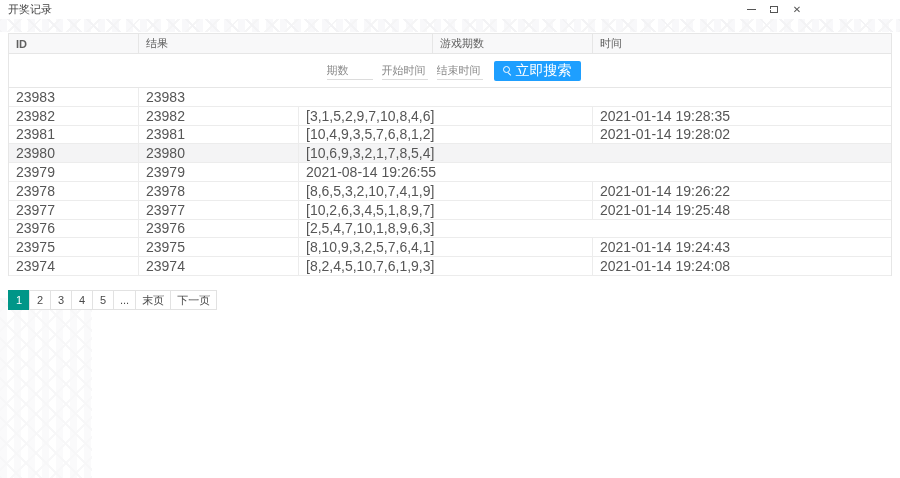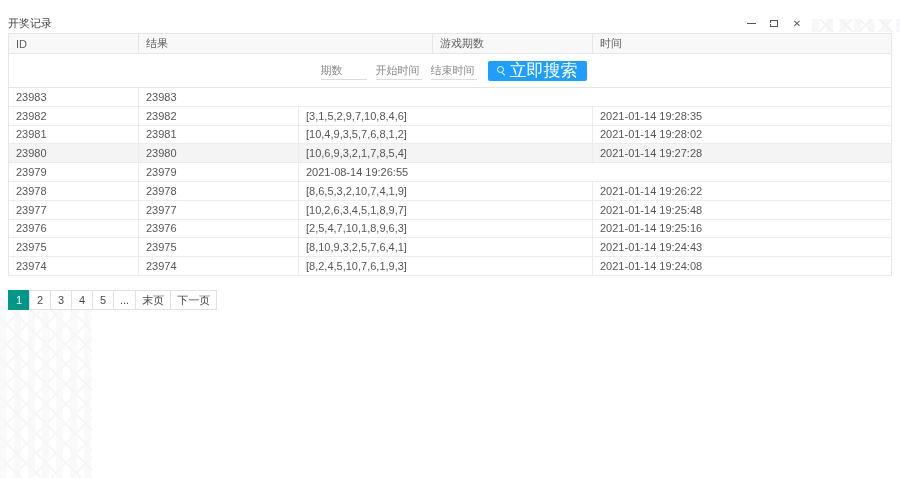--- a/index.html
+++ b/index.html
@@ -15,21 +15,21 @@
       repeating-linear-gradient(45deg,  #f1f1f3 0 2px, transparent 2px 14px),
       repeating-linear-gradient(-45deg, #f3f3f5 0 2px, transparent 2px 14px),
       repeating-linear-gradient(90deg,  #f7f7f9 0 7px, transparent 7px 14px);
   }
   .pattern.top    { left:0; top:19px; width:900px; height:13px; opacity:.8; }
   .pattern.left   { left:0; top:298px; width:92px; height:180px; }
 
   
   .titlebar {
     position:absolute; left:0; top:0; width:812px; height:19px;
-    background:#fff; display:flex; align-items:center; padding:0 8px;margin-top:14px;
+    background:#fff; display:flex; align-items:center; padding:0 8px;
   }
   .titlebar .title { font-size:11px; color:#454545; }
   .win-controls { margin-left:auto; display:flex; align-items:center; gap:9px; }
   .win-btn { width:14px; height:12px; display:flex; align-items:center; justify-content:center;
              color:#555; cursor:pointer; font-size:11px; line-height:1; }
   .min-glyph  { width:9px; height:1px; background:#555; display:inline-block; }
   .max-glyph  { width:8px; height:7px; border:1px solid #555; display:inline-block; position:relative; }
   .max-glyph::after { content:""; position:absolute; left:-3px; top:2px; width:8px; height:1px; background:#fff; }
   .close-glyph { font-size:10px; color:#555; }
 
@@ -37,52 +37,52 @@
   .table {
     position:absolute; left:8px; top:33px; width:884px;
     background:#fff; border:1px solid #e6e6e6; border-bottom:none;
   }
   .thead { display:flex; background:#f8f8f9; border-bottom:1px solid #e6e6e6; height:20px; }
   .th {
     font-size:11px; color:#5f5f5f; display:flex; align-items:center;
     padding-left:7px; border-right:1px solid #e6e6e6;
   }
   .th:last-child { border-right:none;text-align:center; }
-  .col-id     { width:130px; }
+  .col-id     { width:130px;font-weight:bold; }
   .col-period { width:160px; }
   .col-result { width:294px; }
   .col-time   { width:298px; flex:1; }
 
   .search-row {
     display:flex; align-items:center; height:34px;
     border-bottom:1px solid #e6e6e6; padding-left:7px; background:#fff;justify-content:center;
   }
   .u-input {
     border:none; border-bottom:1px solid #dcdcdc; outline:none;
     width:46px; height:18px; font-size:11px; color:#555;
     font-family:"Liberation Sans","DejaVu Sans",sans-serif;
     margin-right:9px; background:transparent;
   }
   .u-input::placeholder { color:#8a8a8a; opacity:1; }
   .search-btn {
     border:none; cursor:pointer; margin-left:2px;
     height:20px; padding:0 9px; border-radius:2px;
-    color:#fff; font-size:17px; display:flex; align-items:center; gap:4px;
+    color:#fff; font-size:14px; display:flex; align-items:center; gap:4px;
     font-family:"Liberation Sans","DejaVu Sans",sans-serif;
   }
   .mag-icon { position:relative; width:9px; height:9px; display:inline-block; }
   .mag-icon::before { content:""; position:absolute; left:0; top:0; width:5px; height:5px;
     border:1.2px solid #fff; border-radius:50%; }
   .mag-icon::after  { content:""; position:absolute; left:5.5px; top:5.5px; width:3.5px; height:1.2px;
     background:#fff; transform:rotate(45deg); transform-origin:left center; }
 
   .tr { display:flex; height:18.8px; border-bottom:1px solid #ececec; background:#fff; }
   .tr.hl { background:#f4f4f5; }
   .td {
-    font-size:11px; color:#565656; display:flex; align-items:center;
+    font-size:14px; color:#565656; display:flex; align-items:center;
     padding-left:7px; border-right:1px solid #ececec; overflow:hidden; white-space:nowrap;
   }
   .td:last-child { border-right:none; }
   .td-id     { width:130px; }
   .td-period { width:160px; }
   .td-result { width:294px; }
   .td-time   { width:298px; flex:1; }
 
   
   .pagination { position:absolute; left:8px; top:290px; display:flex; }
@@ -148,21 +148,20 @@
       <div class="tr">
         <div class="td td-id">23981</div>
         <div class="td td-period">23981</div>
         <div class="td td-result">[10,4,9,3,5,7,6,8,1,2]</div>
         <div class="td td-time">2021-01-14 19:28:02</div>
       </div>
       <div class="tr hl">
         <div class="td td-id">23980</div>
         <div class="td td-period">23980</div>
         <div class="td td-result">[10,6,9,3,2,1,7,8,5,4]</div>
-        <div class="td td-time">2021-01-14 19:27:28</div>
       </div>
       <div class="tr">
         <div class="td td-id">23979</div>
         <div class="td td-period">23979</div>
         <div class="td td-time">2021-08-14 19:26:55</div>
       </div>
       <div class="tr">
         <div class="td td-id">23978</div>
         <div class="td td-period">23978</div>
         <div class="td td-result">[8,6,5,3,2,10,7,4,1,9]</div>
@@ -171,21 +170,20 @@
       <div class="tr">
         <div class="td td-id">23977</div>
         <div class="td td-period">23977</div>
         <div class="td td-result">[10,2,6,3,4,5,1,8,9,7]</div>
         <div class="td td-time">2021-01-14 19:25:48</div>
       </div>
       <div class="tr">
         <div class="td td-id">23976</div>
         <div class="td td-period">23976</div>
         <div class="td td-result">[2,5,4,7,10,1,8,9,6,3]</div>
-        <div class="td td-time">2021-01-14 19:25:16</div>
       </div>
       <div class="tr">
         <div class="td td-id">23975</div>
         <div class="td td-period">23975</div>
         <div class="td td-result">[8,10,9,3,2,5,7,6,4,1]</div>
         <div class="td td-time">2021-01-14 19:24:43</div>
       </div>
       <div class="tr">
         <div class="td td-id">23974</div>
         <div class="td td-period">23974</div>

